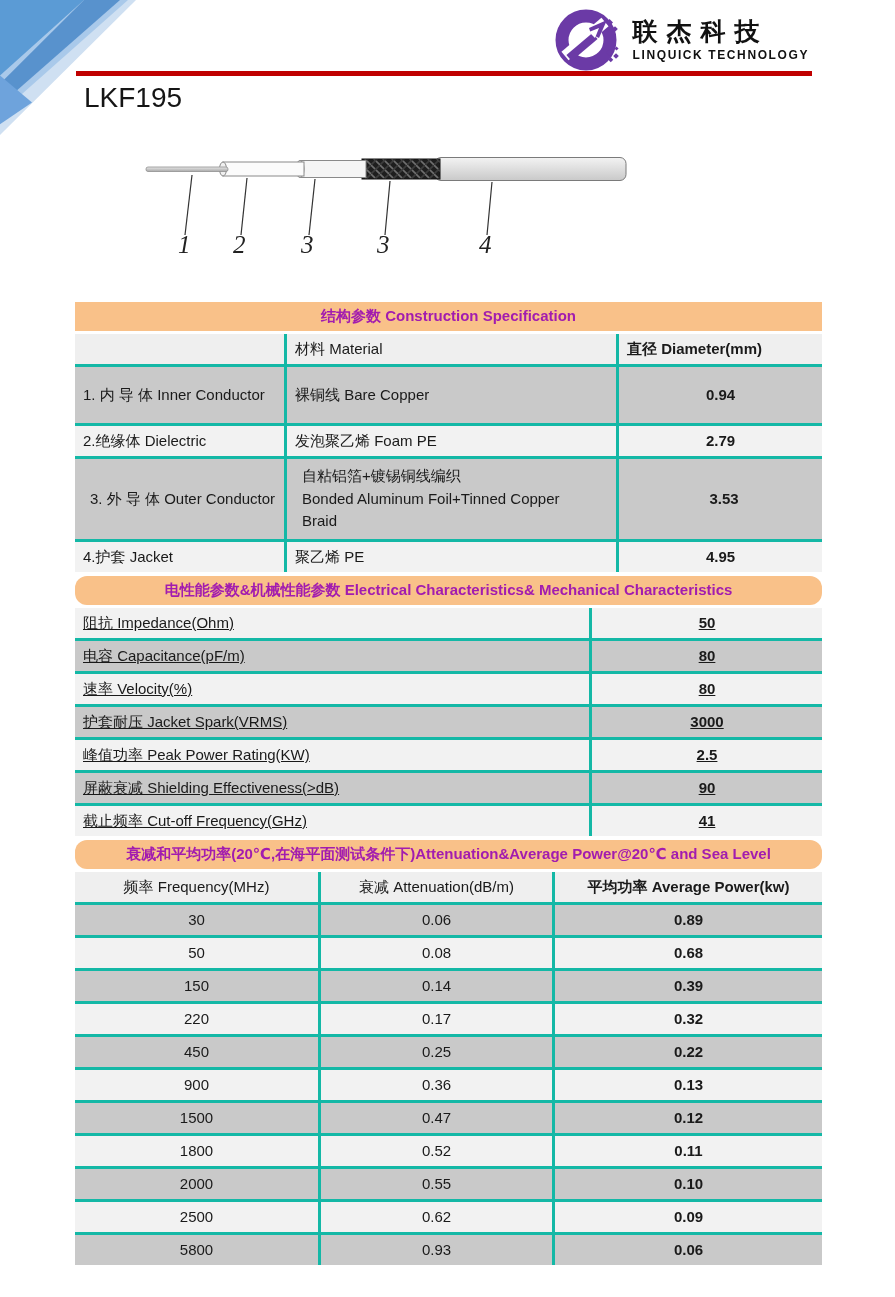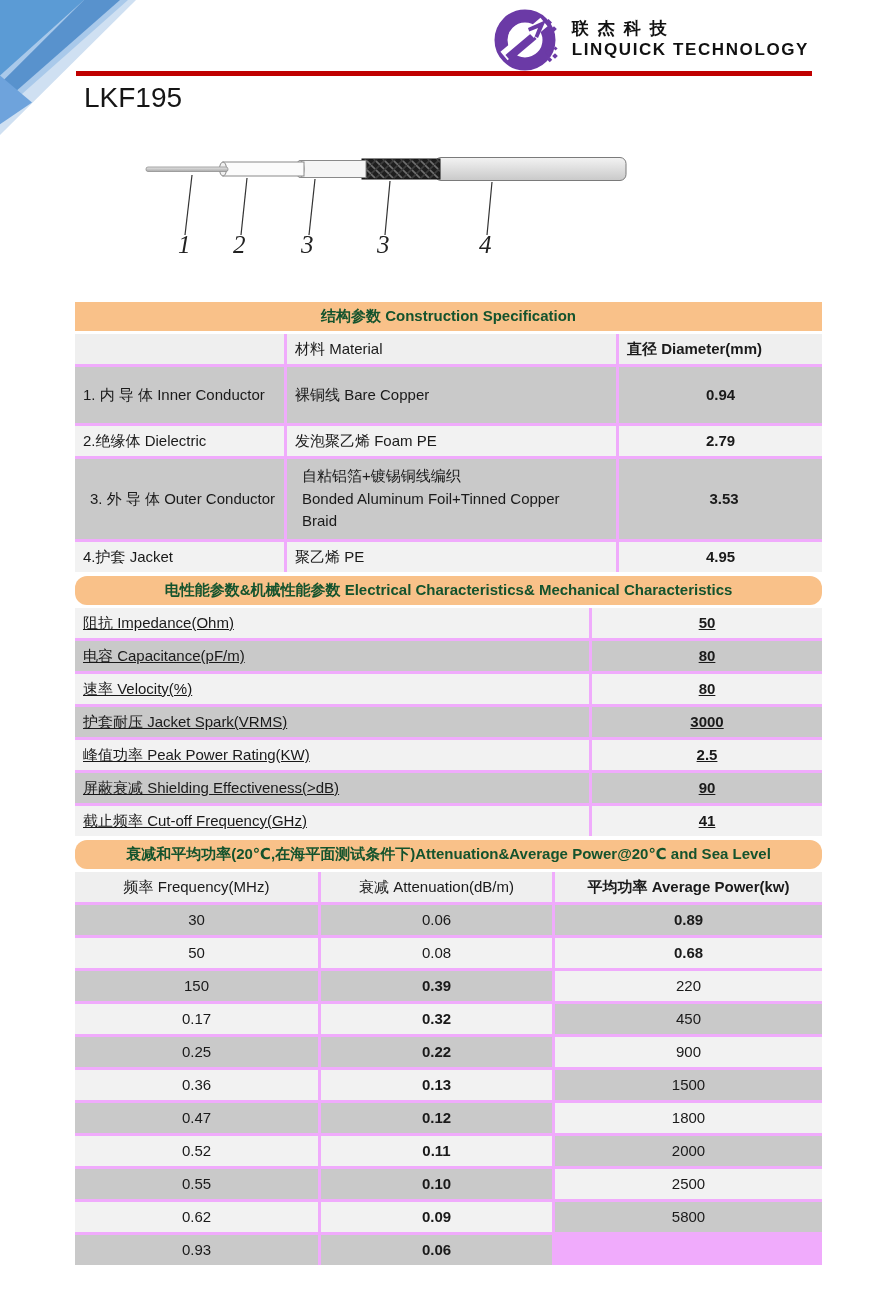--- a/index.html
+++ b/index.html
@@ -11,33 +11,33 @@
   .decor{position:absolute;left:0;top:0;width:200px;height:135px;pointer-events:none;}
   .decor div{position:absolute;left:0;top:0;width:100%;height:100%;}
   .d4{clip-path:polygon(0% 0%,68% 0%,0% 100%);background:#cfe0f2;}
   .d3{clip-path:polygon(34% 0%,64% 0%,0% 84%,0% 52%);background:#a9c9ea;}
   .d1{clip-path:polygon(0% 0%,42% 0%,0% 56%);background:#5b9bd5;}
   .d2{clip-path:polygon(42% 0%,60% 0%,0% 78%,0% 62%);background:#4a88c8;opacity:.85;}
   .d5{clip-path:polygon(0% 56%,16% 76%,0% 92%);background:#6ea3dc;}
   
   .logo{position:absolute;top:8px;right:86px;display:flex;align-items:center;gap:10px;}
   .logo-text{display:flex;flex-direction:column;justify-content:center;}
-  .logo-cn{font-size:17px;font-weight:bold;letter-spacing:9px;color:#111;line-height:1.1;white-space:nowrap;}
-  .logo-en{font-size:17px;font-weight:bold;letter-spacing:1.6px;color:#111;margin-top:2px;white-space:nowrap;}
+  .logo-cn{font-size:25px;font-weight:bold;letter-spacing:9px;color:#111;line-height:1.1;white-space:nowrap;}
+  .logo-en{font-size:12px;font-weight:bold;letter-spacing:1.6px;color:#111;margin-top:2px;white-space:nowrap;}
   
   .red-rule{position:absolute;left:76px;top:71px;width:736px;height:5px;background:#c00000;}
   .title{position:absolute;left:84px;top:82px;font-size:28px;font-weight:normal;color:#151515;}
   
   .diagram{position:absolute;left:128px;top:147px;width:505px;height:110px;}
   
   .content{position:absolute;left:75px;top:302px;width:747px;font-size:15px;}
   .band{height:29px;display:flex;align-items:center;justify-content:center;
-        background:#f9c189;font-weight:bold;font-size:15px;color:#14532d;}
+        background:#f9c189;font-weight:bold;font-size:15px;color:#a21caf;}
   .band.mt{margin-top:4px;border-radius:12px;}
-  .grid{display:grid;gap:3px;margin-top:3px;background:#f0abfc;}
+  .grid{display:grid;gap:3px;margin-top:3px;background:#14b8a6;}
   .g-con{grid-template-columns:209px 329px 203px;}
   .g-ele{grid-template-columns:514px 230px;text-decoration:underline;}
   .g-att{grid-template-columns:243px 231px 267px;}
   .cell{display:flex;align-items:center;min-height:30px;box-sizing:border-box;padding:2px 8px;line-height:1.5;}
   .cell>span{width:100%;}
   .dark{background:#c9c9c9;}
   .light{background:#f2f2f2;}
   .hdr{background:#efefef;}
   .left span{text-align:left;}
   .just span{text-align:justify;white-space:pre-line;}
@@ -257,20 +257,23 @@
         </div>
         <div class="cell light center">
           <span>0.08</span>
         </div>
         <div class="cell light center bold">
           <span>0.68</span>
         </div>
         <div class="cell dark center">
           <span>150</span>
         </div>
+        <div class="cell dark center">
+          <span>0.14</span>
+        </div>
         <div class="cell dark center bold">
           <span>0.39</span>
         </div>
         <div class="cell light center">
           <span>220</span>
         </div>
         <div class="cell light center">
           <span>0.17</span>
         </div>
         <div class="cell light center bold">

